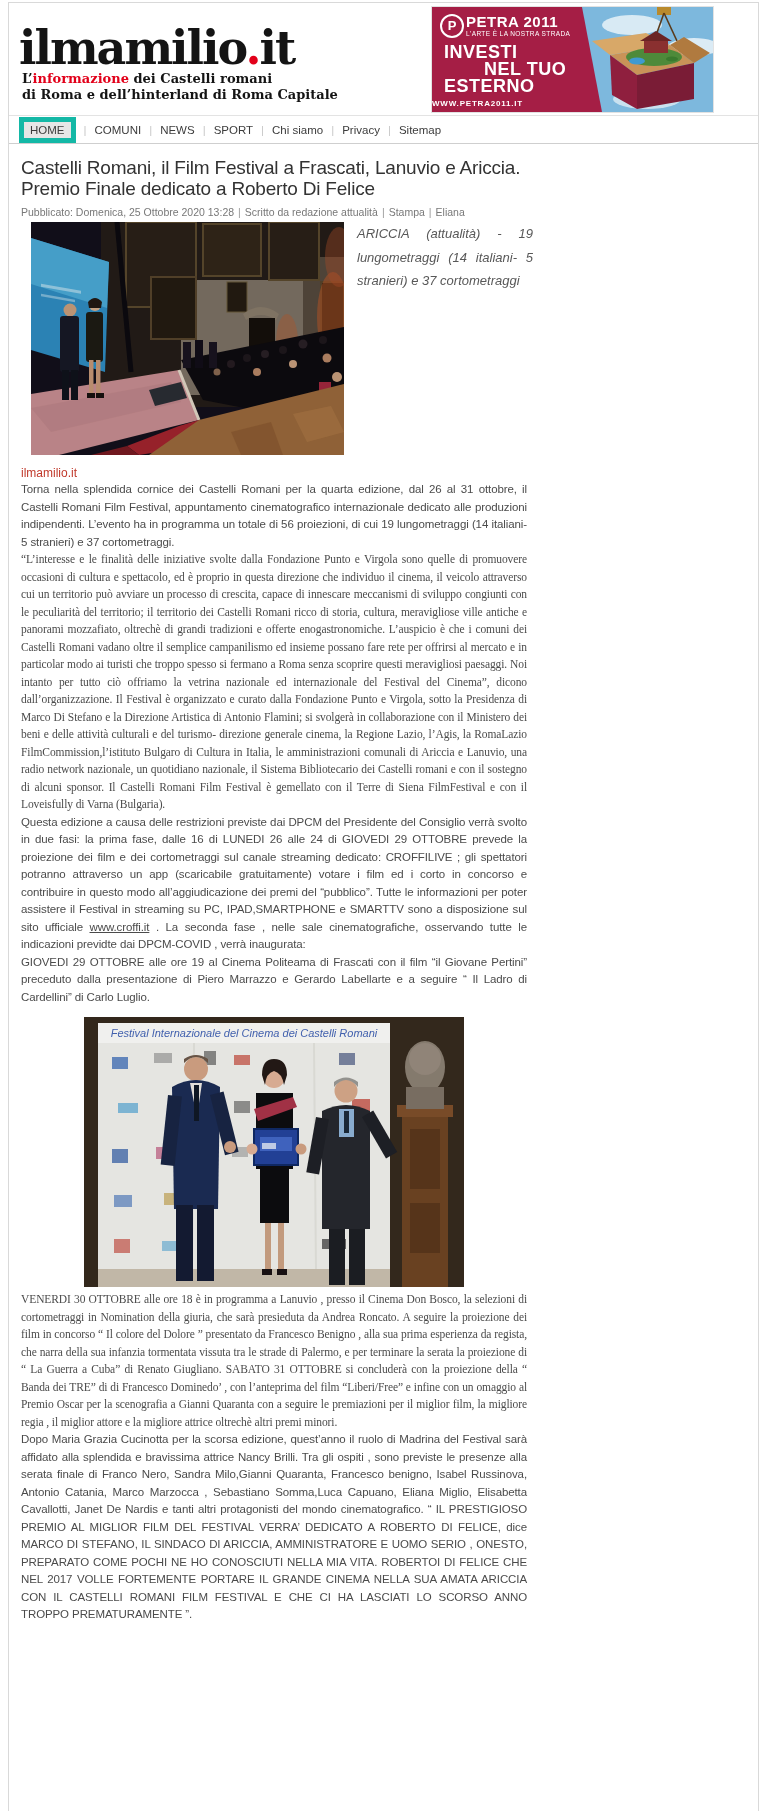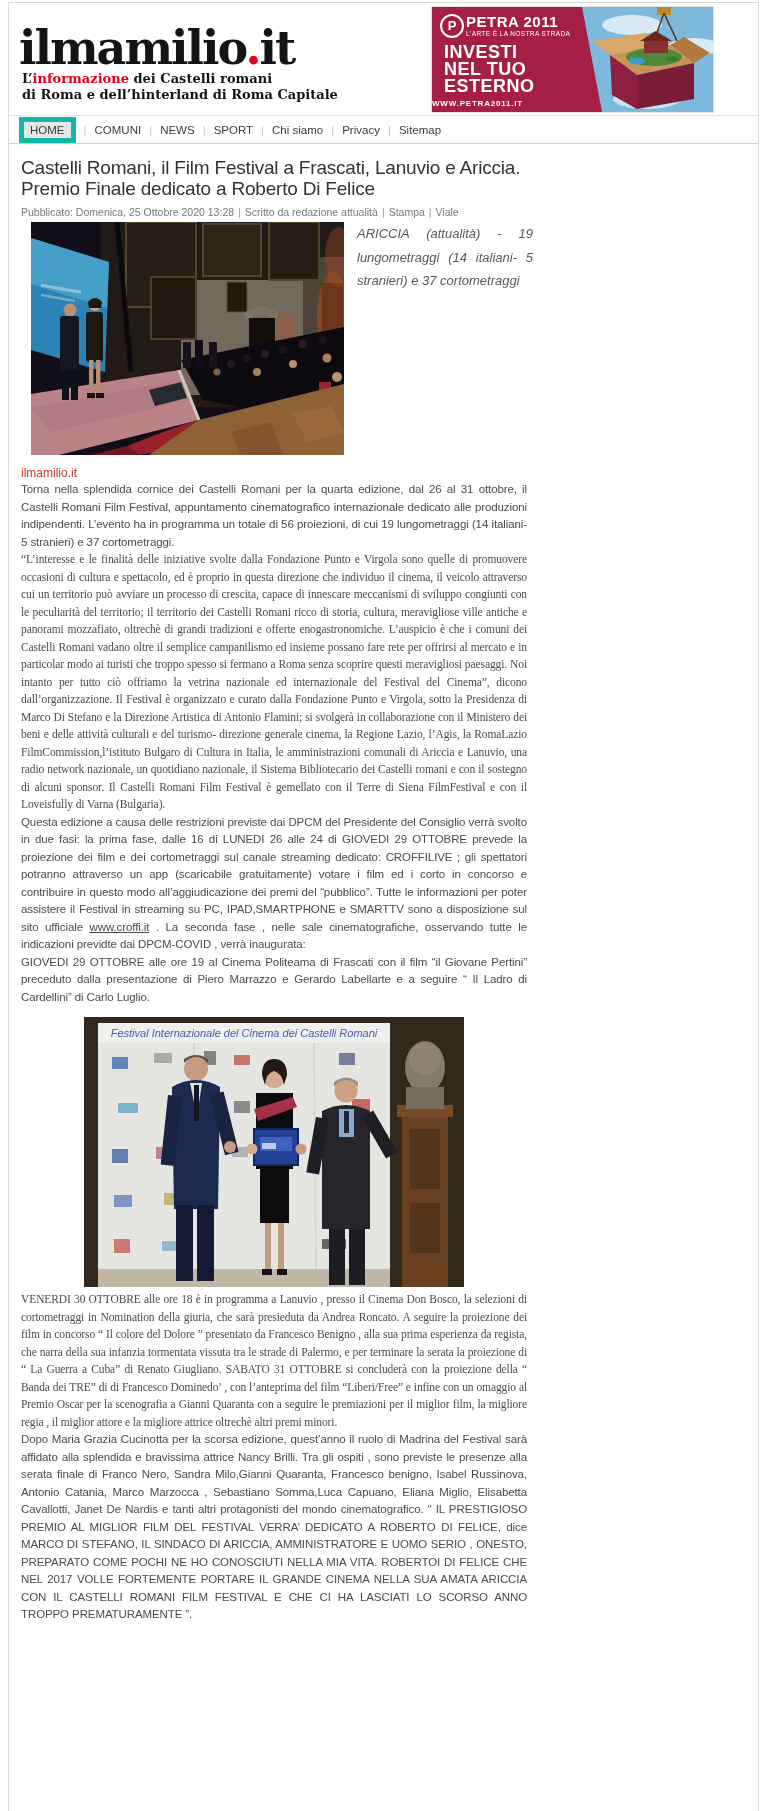--- a/index.html
+++ b/index.html
@@ -22,21 +22,21 @@
   
   .ad{position:absolute;top:3px;right:44px;width:283px;height:107px;overflow:hidden;
       border:1px solid #e2e2e2;box-sizing:border-box;cursor:pointer;}
   .ad svg{position:absolute;left:0;top:0;}
   .ad-texts{position:absolute;left:0;top:0;width:100%;height:100%;color:#fff;}
   .ad-logo{position:absolute;left:8px;top:7px;width:20px;height:20px;border:2px solid #fff;
       border-radius:50%;text-align:center;font-size:13px;font-weight:700;line-height:20px;}
   .ad-brand{position:absolute;left:34px;top:6px;font-size:15px;font-weight:700;letter-spacing:.5px;}
   .ad-tag{position:absolute;left:34px;top:23px;font-size:6.5px;letter-spacing:.4px;}
   .ad-h{position:absolute;left:12px;font-size:18px;font-weight:700;letter-spacing:.5px;line-height:18px;}
-  .ad-h.l1{top:36px;} .ad-h.l2{top:53px;} .ad-h.l3{top:70px;}
+  .ad-h.l1{top:36px;} .ad-h.l2{top:53px;margin-left:40px;} .ad-h.l3{top:70px;}
   .ad-url{position:absolute;left:0;top:92px;font-size:8px;font-weight:700;letter-spacing:.8px;}
 
   
   nav{height:27px;border-top:1px solid #e3e3e3;border-bottom:1px solid #cfcfcf;
       display:flex;align-items:center;padding-left:10px;font-size:11.5px;color:#3c3c3c;}
   .nav-item{cursor:pointer;white-space:nowrap;}
   .nav-item.active{background:#e6e6e6;border:5px solid #14b8a6;padding:2px 6px;}
   .nav-sep{color:#c9c9c9;margin:0 8px;}
 
   
@@ -132,21 +132,21 @@
     <span class="nav-sep">|</span>
     <span class="nav-item">Privacy</span>
     <span class="nav-sep">|</span>
     <span class="nav-item">Sitemap</span>
   </nav>
 
   <main class="article">
     <h1 class="title">Castelli Romani, il Film Festival a Frascati, Lanuvio e Ariccia. Premio Finale dedicato a Roberto Di Felice</h1>
 
     <div class="meta">
-      <span>Pubblicato: Domenica, 25 Ottobre 2020 13:28</span><span class="m-sep">|</span><span>Scritto da redazione attualità</span><span class="m-sep">|</span><a>Stampa</a><span class="m-sep">|</span><a>Viale</a>
+      <span>Pubblicato: Domenica, 25 Ottobre 2020 13:28</span><span class="m-sep">|</span><span>Scritto da redazione attualità</span><span class="m-sep">|</span><a>Stampa</a><span class="m-sep">|</span><a>Eliana</a>
     </div>
 
     <div class="lead-row">
 
       <svg class="photo1" viewBox="0 0 313 233">
         <rect width="313" height="233" fill="#13101c"></rect>
 
         <rect x="70" y="0" width="243" height="185" fill="#241d18"></rect>
         <rect x="150" y="58" width="125" height="115" fill="#7d7265"></rect>
         <rect x="272" y="35" width="41" height="140" fill="#55493d"></rect>

